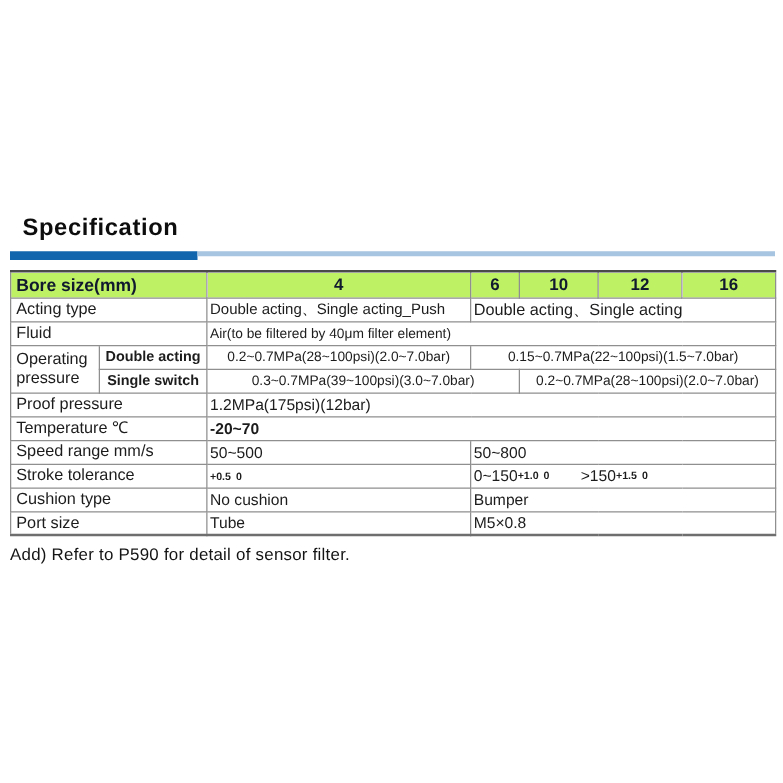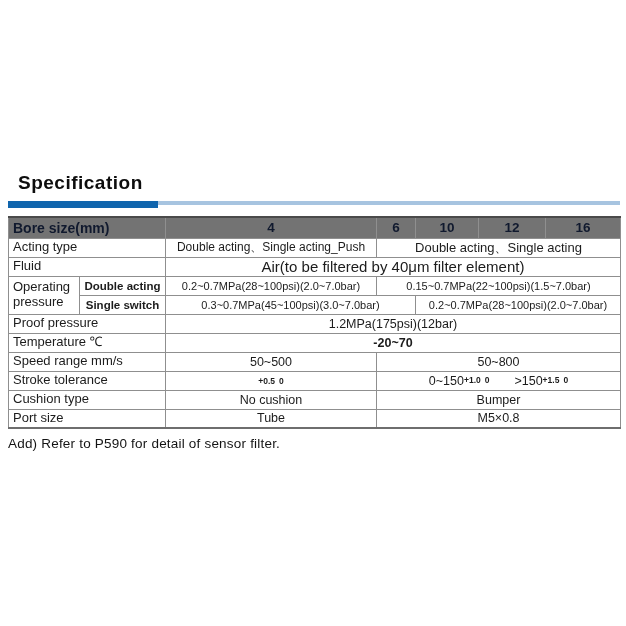--- a/index.html
+++ b/index.html
@@ -36,38 +36,38 @@
   }
   .spec-table th, .spec-table td {
     border: 1px solid #8f8f8f;
     height: 19px;
     padding: 0 2px;
     white-space: nowrap;
     overflow: hidden;
     vertical-align: middle;
   }
   .header-row th {
-    background: #737373;
+    background: #bef264;
     color: #10192e;
     font-weight: bold;
     height: 21px;
     font-size: 13.5px;
     text-align: center;
   }
   .header-row th.label { text-align: left; padding-left: 4px; font-size: 14px; }
 
   td.label {
     text-align: left;
     padding-left: 4px;
     font-size: 13px;
     white-space: normal;
     line-height: 1.15;
   }
   td.sublabel { text-align: center; font-size: 11.5px; font-weight: bold; }
-  td.val   { text-align: center; font-size: 12.5px; }
+  td.val   { font-size: 12.5px; }
   td.val-sm{ text-align: center; font-size: 11px; }
 
   .tol {
     display: inline-flex;
     flex-direction: row;
     align-items: flex-start;
     font-size: 8.5px;
     line-height: 1.05;
     vertical-align: middle;
     font-weight: bold;
@@ -118,33 +118,33 @@
       </tr>
 
       <tr>
         <td colspan="2" class="label">Acting type</td>
         <td class="val" style="font-size:12px">Double acting、Single acting_Push</td>
         <td colspan="4" class="val" style="font-size:13px">Double acting、Single acting</td>
       </tr>
 
       <tr>
         <td colspan="2" class="label">Fluid</td>
-        <td colspan="5" class="val" style="font-size:15px">Air(to be filtered by 40μm filter element)</td>
+        <td colspan="5" class="val" style="font-size:11px">Air(to be filtered by 40μm filter element)</td>
       </tr>
 
       <tr>
         <td rowspan="2" class="label">Operating pressure</td>
         <td class="sublabel">Double acting</td>
         <td class="val-sm">0.2~0.7MPa(28~100psi)(2.0~7.0bar)</td>
         <td colspan="4" class="val-sm">0.15~0.7MPa(22~100psi)(1.5~7.0bar)</td>
       </tr>
 
       <tr>
         <td class="sublabel">Single switch</td>
-        <td colspan="2" class="val-sm">0.3~0.7MPa(45~100psi)(3.0~7.0bar)</td>
+        <td colspan="2" class="val-sm">0.3~0.7MPa(39~100psi)(3.0~7.0bar)</td>
         <td colspan="3" class="val-sm">0.2~0.7MPa(28~100psi)(2.0~7.0bar)</td>
       </tr>
 
       <tr>
         <td colspan="2" class="label">Proof pressure</td>
         <td colspan="5" class="val">1.2MPa(175psi)(12bar)</td>
       </tr>
 
       <tr>
         <td colspan="2" class="label">Temperature  ℃</td>

